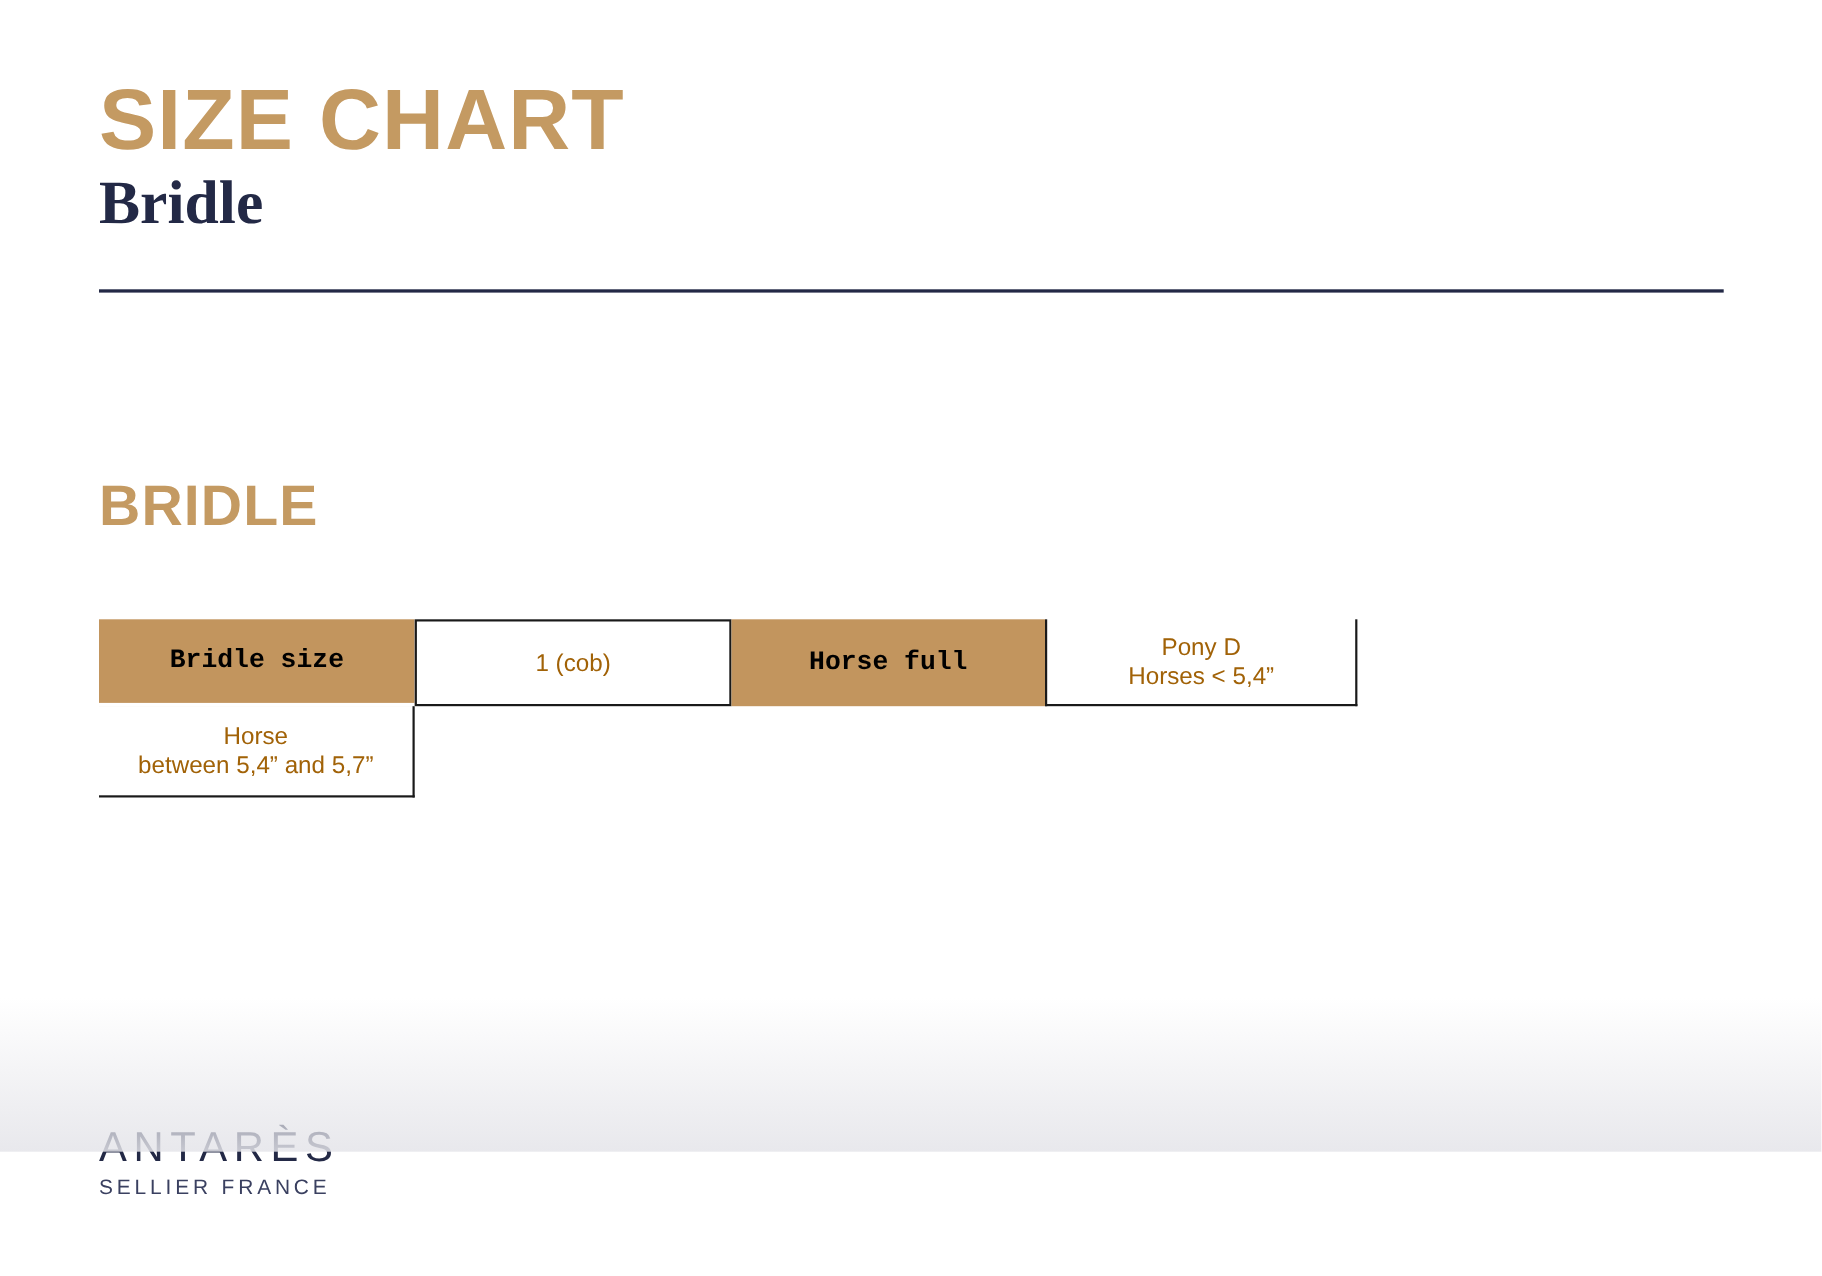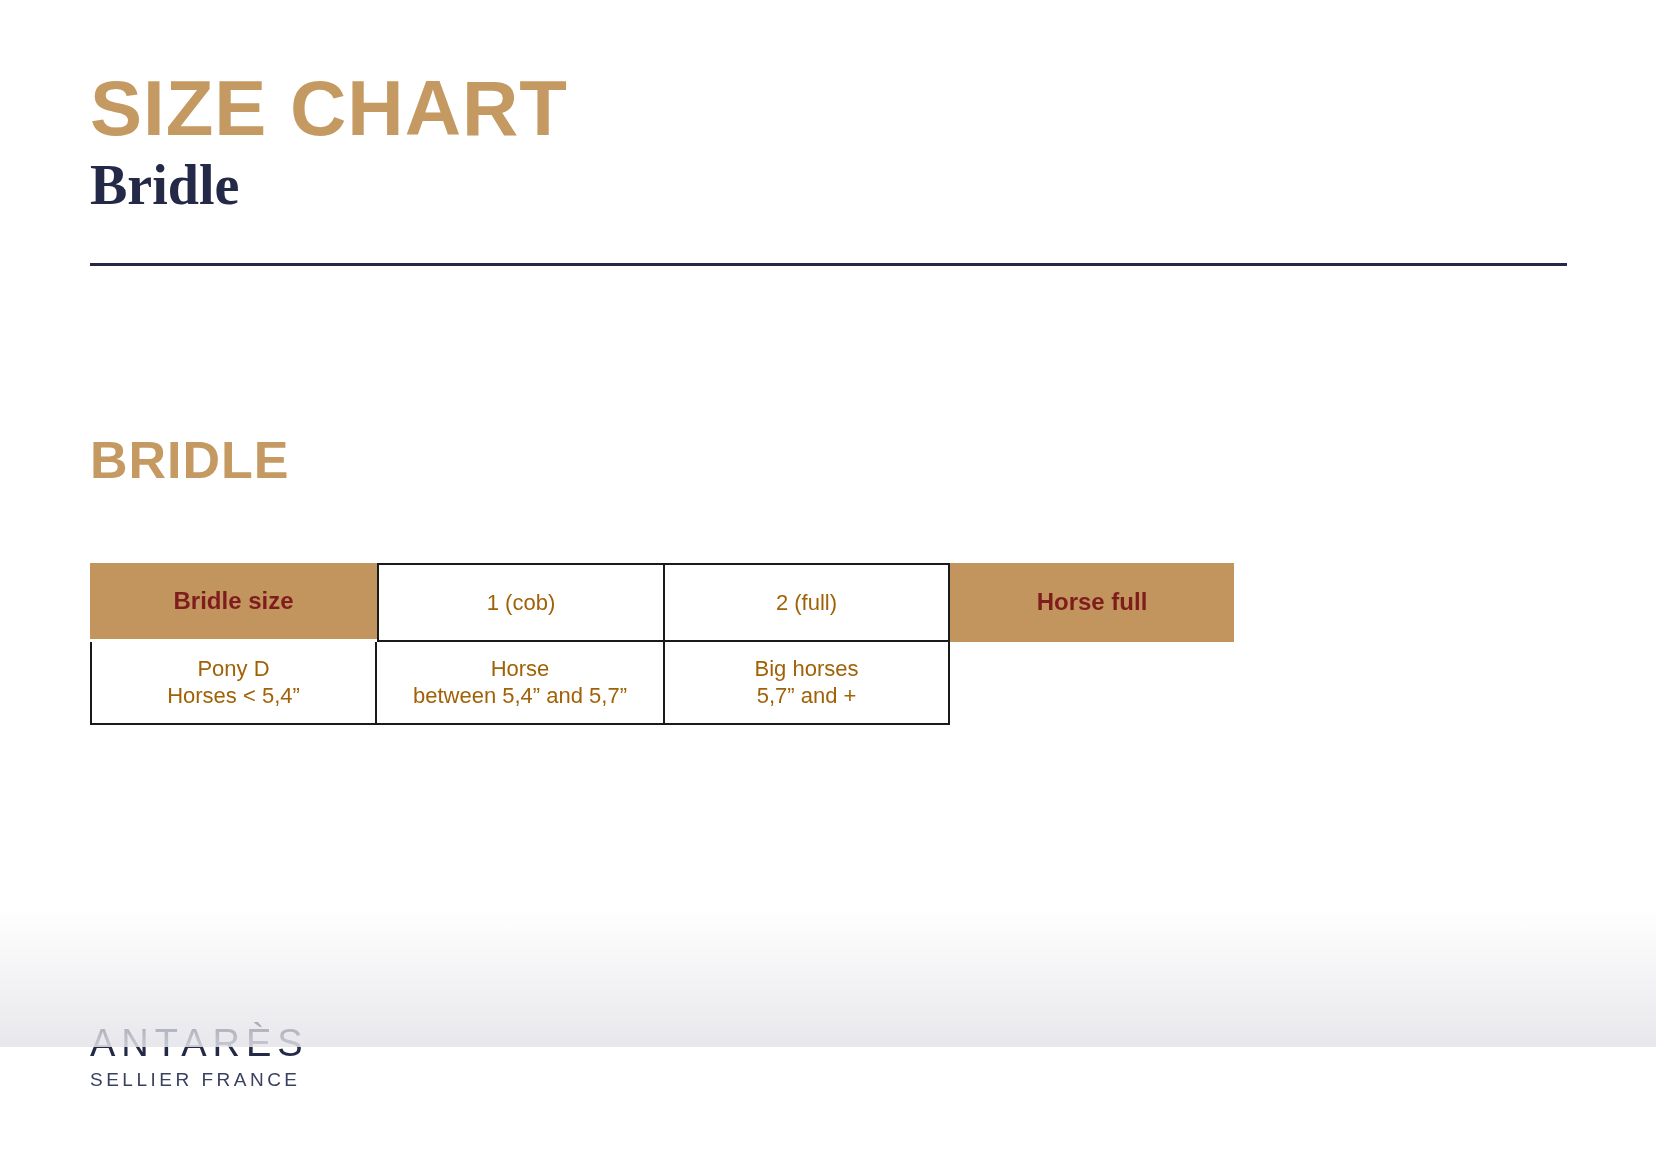--- a/index.html
+++ b/index.html
@@ -52,23 +52,24 @@
   }
   .cell {
     display: flex;
     flex-direction: column;
     align-items: center;
     justify-content: center;
     text-align: center;
   }
   .cell.label {
     background: #C2955E;
-    color: #7f1d1d;
+    color: #000000;
     font-weight: 700;
     font-size: 24px;
+    font-family: Liberation Mono, monospace;
   }
   .cell.label.row1 { border-bottom: 3px solid #ffffff; }
   .cell.data {
     background: #ffffff;
     color: #a16207;
     font-size: 22px;
     line-height: 27px;
     border-right: 2px solid #1a1a1a;
     border-bottom: 2px solid #1a1a1a;
   }
@@ -112,34 +113,29 @@
   </div>
 
   <div class="divider"></div>
 
   <div class="section-heading">BRIDLE</div>
 
   <div class="size-table">
 
     <div class="cell label row1">Bridle size</div>
     <div class="cell data row1 first-col">1 (cob)</div>
-    <div class="cell data row1">2 (full)</div>
 
     <div class="cell label row2">Horse full</div>
     <div class="cell data row2 first-col">
       <span>Pony D</span>
       <span>Horses &lt; 5,4”</span>
     </div>
     <div class="cell data row2">
       <span>Horse</span>
       <span>between 5,4” and 5,7”</span>
-    </div>
-    <div class="cell data row2">
-      <span>Big horses</span>
-      <span>5,7” and +</span>
     </div>
   </div>
 
   <div class="footer">
     <div class="brand">ANTARÈS</div>
     <div class="brand-sub">SELLIER FRANCE</div>
   </div>
 
   <div class="bottom-fade"></div>
 

